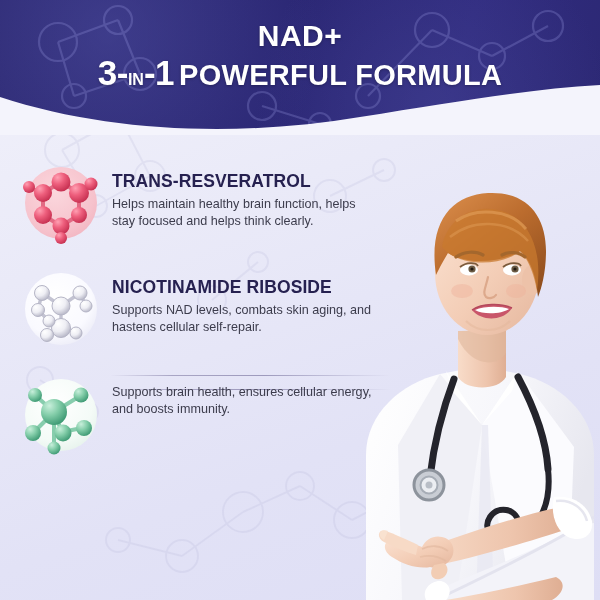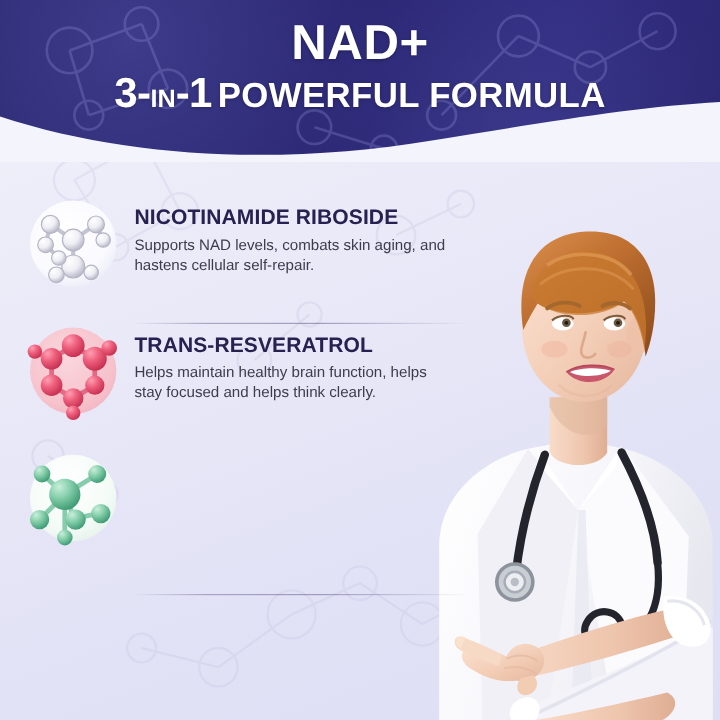--- a/index.html
+++ b/index.html
@@ -41,37 +41,37 @@
   .header-wave { position:absolute; left:0; bottom:0; width:600px; height:52px; }
   .header-wave svg { display:block; width:600px; height:52px; }
 
   .title-wrap {
     position:absolute; top:0; left:0; width:600px; height:110px;
     display:flex; flex-direction:column; align-items:center; justify-content:center;
     z-index:3;
   }
   .title-main {
     color:#ffffff;
-    font-size:41px;
+    font-size:30px;
     font-weight:bold;
     letter-spacing:.5px;
     line-height:1;
     text-shadow:0 1px 3px rgba(0,0,0,.28);
   }
   .title-sub {
     margin-top:4px;
     color:#ffffff;
     font-weight:bold;
     line-height:1;
     white-space:nowrap;
     text-shadow:0 1px 3px rgba(0,0,0,.28);
     display:flex; align-items:baseline;
   }
   .t-big   { font-size:35px; letter-spacing:-.5px; }
-  .t-small { font-size:21px; letter-spacing:0px; }
+  .t-small { font-size:16px; letter-spacing:0px; }
   .t-mid   { font-size:29px; letter-spacing:.3px; margin-left:5px; }
 
   
   .features {
     position:absolute;
     top:152px; left:18px;
     width:365px;
     z-index:4;
   }
   .feature {
@@ -199,20 +199,65 @@
       </svg>
     </div>
   </div>
 
   <div class="features">
 
     <div class="feature">
       <div class="f-icon">
         <svg viewBox="0 0 86 86">
           <defs>
+            <radialGradient id="discP" cx="42%" cy="35%" r="72%">
+              <stop offset="0%" stop-color="#fbd7dd"></stop>
+              <stop offset="75%" stop-color="#f6c2cc"></stop>
+              <stop offset="100%" stop-color="#f2b4c0"></stop>
+            </radialGradient>
+            <radialGradient id="atomP" cx="32%" cy="26%" r="78%">
+              <stop offset="0%" stop-color="#ff9fb2"></stop>
+              <stop offset="45%" stop-color="#ee5f7d"></stop>
+              <stop offset="100%" stop-color="#c62f50"></stop>
+            </radialGradient>
+          </defs>
+          <circle cx="43" cy="43" r="36" fill="url(#discP)"></circle>
+          <g stroke="#e26a84" stroke-width="4" stroke-linecap="round" fill="none">
+            <path d="M25 33 L25 55"></path>
+              <path d="M25 33 L43 22"></path>
+            <path d="M43 22 L61 33"></path>
+              <path d="M61 33 L61 55"></path>
+            <path d="M61 55 L43 66"></path>
+              <path d="M43 66 L25 55"></path>
+            <path d="M61 33 L74 26"></path>
+              <path d="M25 33 L12 28"></path>
+            <path d="M43 66 L43 78"></path>
+          </g>
+          <circle cx="25" cy="33" r="9" fill="url(#atomP)"></circle>
+          <circle cx="43" cy="22" r="9.5" fill="url(#atomP)"></circle>
+          <circle cx="61" cy="33" r="10" fill="url(#atomP)"></circle>
+          <circle cx="61" cy="55" r="8" fill="url(#atomP)"></circle>
+          <circle cx="43" cy="66" r="8.5" fill="url(#atomP)"></circle>
+          <circle cx="25" cy="55" r="9" fill="url(#atomP)"></circle>
+          <circle cx="73" cy="24" r="6.5" fill="url(#atomP)"></circle>
+          <circle cx="11" cy="27" r="6" fill="url(#atomP)"></circle>
+          <circle cx="43" cy="78" r="6" fill="url(#atomP)"></circle>
+        </svg>
+      </div>
+      <div class="f-text">
+        <div class="f-title">TRANS-RESVERATROL</div>
+        <div class="f-desc">Helps maintain healthy brain function, helps stay focused and helps think clearly.</div>
+      </div>
+      <div class="divider d2"></div>
+    </div>
+
+    <div class="feature">
+      <div class="f-icon">
+        <svg viewBox="0 0 86 86">
+          <defs>
             <radialGradient id="discW" cx="42%" cy="35%" r="72%">
               <stop offset="0%" stop-color="#ffffff"></stop>
               <stop offset="70%" stop-color="#fafaff"></stop>
               <stop offset="100%" stop-color="#eaeaf6"></stop>
             </radialGradient>
             <radialGradient id="atomW" cx="34%" cy="28%" r="75%">
               <stop offset="0%" stop-color="#ffffff"></stop>
               <stop offset="55%" stop-color="#eeeef4"></stop>
               <stop offset="100%" stop-color="#b8b8c8"></stop>
             </radialGradient>
@@ -244,65 +289,20 @@
         <div class="f-title">NICOTINAMIDE RIBOSIDE</div>
         <div class="f-desc">Supports NAD levels, combats skin aging, and hastens cellular self-repair.</div>
       </div>
       <div class="divider d1"></div>
     </div>
 
     <div class="feature">
       <div class="f-icon">
         <svg viewBox="0 0 86 86">
           <defs>
-            <radialGradient id="discP" cx="42%" cy="35%" r="72%">
-              <stop offset="0%" stop-color="#fbd7dd"></stop>
-              <stop offset="75%" stop-color="#f6c2cc"></stop>
-              <stop offset="100%" stop-color="#f2b4c0"></stop>
-            </radialGradient>
-            <radialGradient id="atomP" cx="32%" cy="26%" r="78%">
-              <stop offset="0%" stop-color="#ff9fb2"></stop>
-              <stop offset="45%" stop-color="#ee5f7d"></stop>
-              <stop offset="100%" stop-color="#c62f50"></stop>
-            </radialGradient>
-          </defs>
-          <circle cx="43" cy="43" r="36" fill="url(#discP)"></circle>
-          <g stroke="#e26a84" stroke-width="4" stroke-linecap="round" fill="none">
-            <path d="M25 33 L25 55"></path>
-              <path d="M25 33 L43 22"></path>
-            <path d="M43 22 L61 33"></path>
-              <path d="M61 33 L61 55"></path>
-            <path d="M61 55 L43 66"></path>
-              <path d="M43 66 L25 55"></path>
-            <path d="M61 33 L74 26"></path>
-              <path d="M25 33 L12 28"></path>
-            <path d="M43 66 L43 78"></path>
-          </g>
-          <circle cx="25" cy="33" r="9" fill="url(#atomP)"></circle>
-          <circle cx="43" cy="22" r="9.5" fill="url(#atomP)"></circle>
-          <circle cx="61" cy="33" r="10" fill="url(#atomP)"></circle>
-          <circle cx="61" cy="55" r="8" fill="url(#atomP)"></circle>
-          <circle cx="43" cy="66" r="8.5" fill="url(#atomP)"></circle>
-          <circle cx="25" cy="55" r="9" fill="url(#atomP)"></circle>
-          <circle cx="73" cy="24" r="6.5" fill="url(#atomP)"></circle>
-          <circle cx="11" cy="27" r="6" fill="url(#atomP)"></circle>
-          <circle cx="43" cy="78" r="6" fill="url(#atomP)"></circle>
-        </svg>
-      </div>
-      <div class="f-text">
-        <div class="f-title">TRANS-RESVERATROL</div>
-        <div class="f-desc">Helps maintain healthy brain function, helps stay focused and helps think clearly.</div>
-      </div>
-      <div class="divider d2"></div>
-    </div>
-
-    <div class="feature">
-      <div class="f-icon">
-        <svg viewBox="0 0 86 86">
-          <defs>
             <radialGradient id="discG" cx="42%" cy="33%" r="72%">
               <stop offset="0%" stop-color="#ffffff"></stop>
               <stop offset="72%" stop-color="#f4fbf7"></stop>
               <stop offset="100%" stop-color="#e6f2ec"></stop>
             </radialGradient>
             <radialGradient id="atomG" cx="32%" cy="26%" r="78%">
               <stop offset="0%" stop-color="#c8efdb"></stop>
               <stop offset="48%" stop-color="#83cda9"></stop>
               <stop offset="100%" stop-color="#3e9a74"></stop>
             </radialGradient>
@@ -319,20 +319,21 @@
           <circle cx="36" cy="40" r="13" fill="url(#atomG)"></circle>
           <circle cx="17" cy="23" r="7" fill="url(#atomG)"></circle>
           <circle cx="63" cy="23" r="7.5" fill="url(#atomG)"></circle>
           <circle cx="45" cy="61" r="8.5" fill="url(#atomG)"></circle>
           <circle cx="15" cy="61" r="8" fill="url(#atomG)"></circle>
           <circle cx="66" cy="56" r="8" fill="url(#atomG)"></circle>
           <circle cx="36" cy="76" r="6.5" fill="url(#atomG)"></circle>
         </svg>
       </div>
       <div class="f-text">
+        <div class="f-desc">Supports brain health, ensures cellular energy, and boosts immunity.</div>
       </div>
     </div>
 
   </div>
 
   <div class="doctor">
     <svg viewBox="0 0 300 475">
       <defs>
         <linearGradient id="skin" x1="0" y1="0" x2="1" y2="1">
           <stop offset="0%" stop-color="#fbe2d2"></stop>

